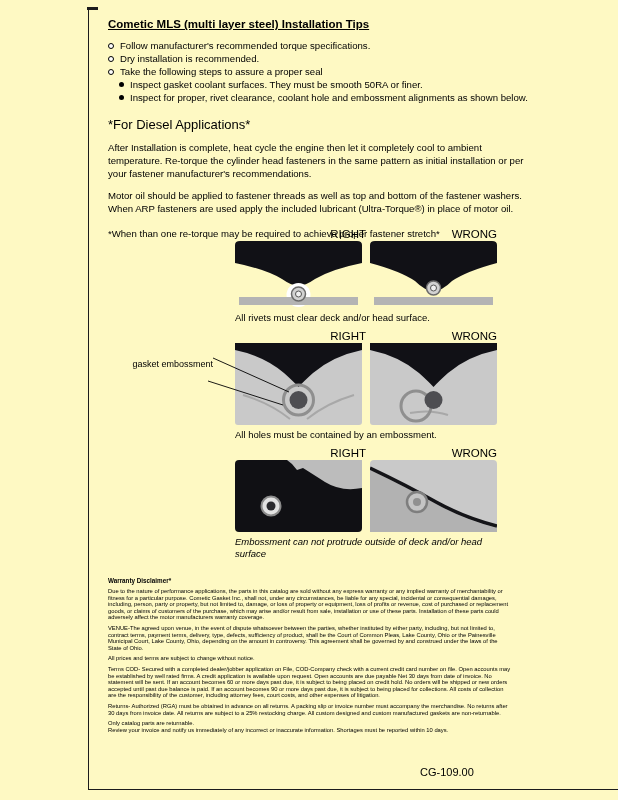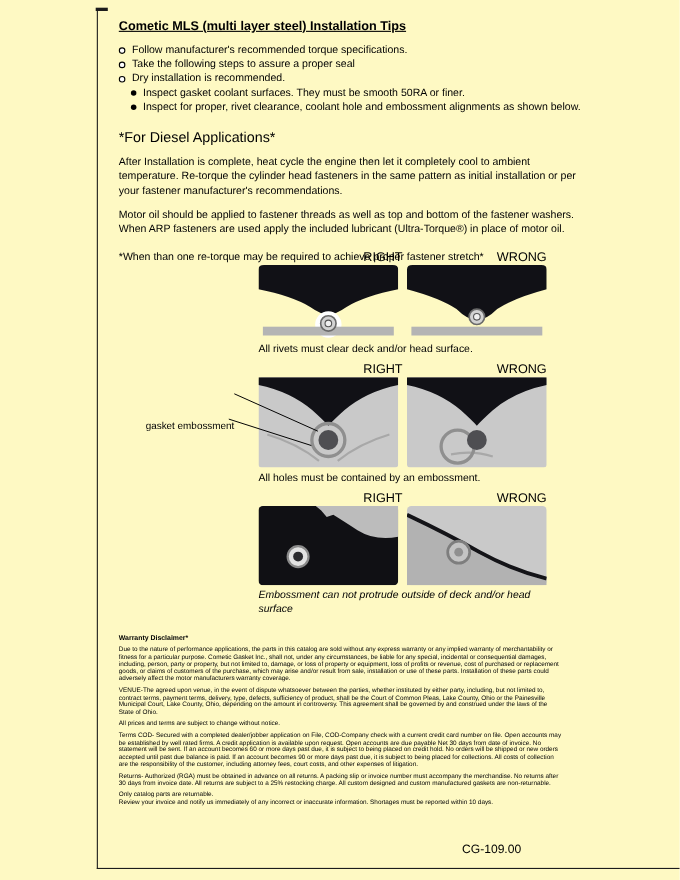--- a/index.html
+++ b/index.html
@@ -21,21 +21,21 @@
   .diagrams{position:absolute;left:127px;top:210px;width:262px;}
   .diag-row{position:relative;}
   .label-row{display:flex;height:13px;}
   .label-row span{flex:1;text-align:right;font-size:11.5px;line-height:13px;}
   .img-row{display:flex;gap:8px;}
   .img-row svg{display:block;flex:none;}
   .caption{font-size:9.5px;line-height:12px;margin:4px 0 6px 0;}
   .caption.two-line{margin-bottom:8px;font-style:italic;}
   .callout{position:absolute;font-size:9px;line-height:11px;text-align:right;}
   .callout-1{left:-100px;top:10px;width:78px;}
-  .callout-2{left:-115px;top:52px;width:93px;}
+  .callout-2{left:-115px;top:29px;width:93px;}
   .callout-lines{position:absolute;left:-118px;top:0;pointer-events:none;}
   .legal{position:absolute;left:0;top:559px;width:404px;}
   .legal-head{font-size:6.3px;font-weight:bold;margin:0 0 4px 0;}
   .legal p.fine{font-size:5.8px;line-height:6.6px;margin:0 0 4px 0;}
   .legal p.fine.tight{margin:0;}
   .footer-code{position:absolute;left:420px;top:766px;font-size:11px;}
 </style>
 </head>
 <body>
 
@@ -48,25 +48,25 @@
 
     <h1 class="title">Cometic MLS (multi layer steel) Installation Tips</h1>
 
     <div class="tips">
       <div class="tip-item">
         <span class="marker-o"></span>
         <span>Follow manufacturer's recommended torque specifications.</span>
       </div>
       <div class="tip-item">
         <span class="marker-o"></span>
-        <span>Take the following steps to assure a proper seal</span>
+        <span>Dry installation is recommended.</span>
       </div>
       <div class="tip-item">
         <span class="marker-o"></span>
-        <span>Dry installation is recommended.</span>
+        <span>Take the following steps to assure a proper seal</span>
       </div>
       <div class="subtips">
         <div class="tip-item">
           <span class="marker-f"></span>
           <span>Inspect gasket coolant surfaces.  They must be smooth 50RA or finer.</span>
         </div>
         <div class="tip-item">
           <span class="marker-f"></span>
           <span>Inspect for proper, rivet clearance, coolant hole and embossment alignments as shown below.</span>
         </div>

